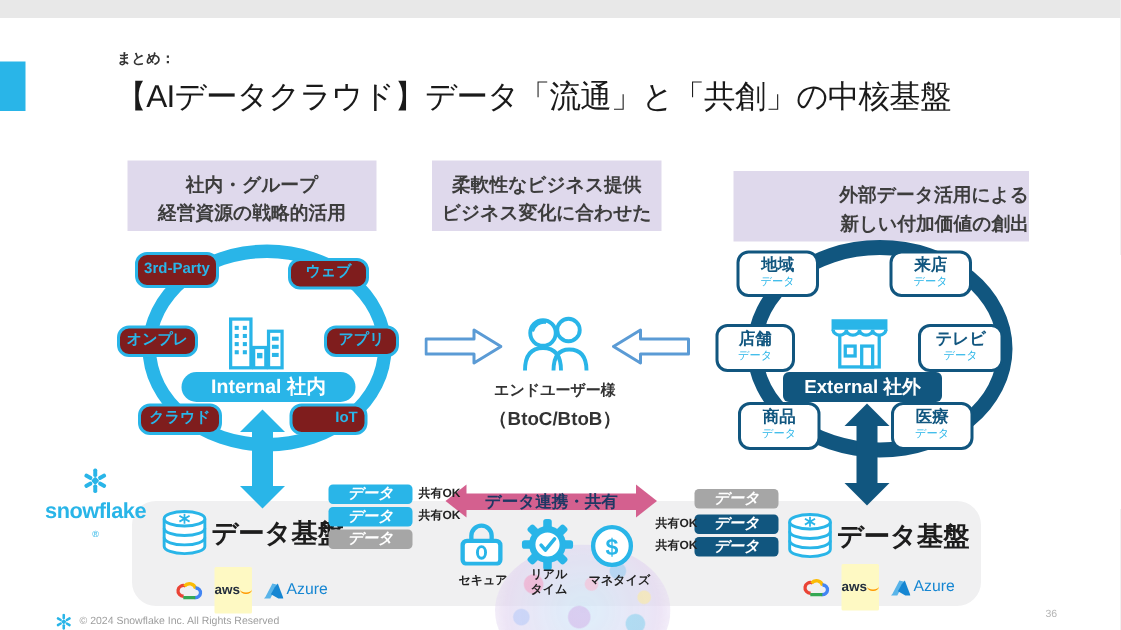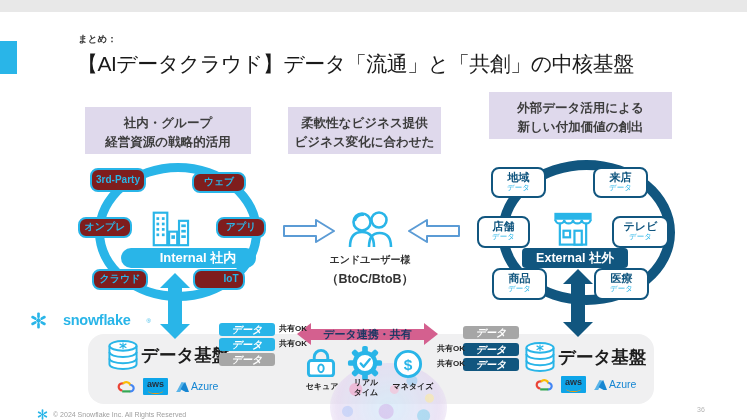--- a/index.html
+++ b/index.html
@@ -20,21 +20,21 @@
   .circle{border-radius:50%;box-sizing:border-box;background:transparent;}
   .circle.internal{left:95px;top:151px;width:166px;height:138px;border:9px solid #29B5E8;}
   .circle.external{left:498px;top:148px;width:177px;height:145px;border:10px solid #11567F;}
   
   .lnode{background:#7f1d1d;border:2px solid #29B5E8;border-radius:8px;color:#29B5E8;
     font-size:10px;font-weight:bold;display:flex;align-items:center;justify-content:center;
     text-align:center;box-sizing:border-box;z-index:4;line-height:1.05;}
   .lnode .wrap{width:50px;word-break:break-all;}
   .int-badge{left:121px;top:236px;width:116px;height:20px;background:#29B5E8;color:#fff;
     border-radius:10px;font-size:13px;font-weight:bold;display:flex;align-items:center;
-    justify-content:center;z-index:4;padding-left:19px;}
+    justify-content:center;z-index:4;}
   
   .rnode{background:#fff;border:2px solid #11567F;border-radius:8px;text-align:center;
     box-sizing:border-box;z-index:4;padding-top:2px;}
   .rnode .main{display:block;color:#11567F;font-size:11px;font-weight:bold;line-height:1.1;}
   .rnode .sub{display:block;color:#29B5E8;font-size:7.5px;line-height:1.2;}
   .ext-badge{left:522px;top:236px;width:106px;height:20px;background:#11567F;color:#fff;
     border-radius:4px;font-size:12.5px;font-weight:bold;display:flex;align-items:center;
     justify-content:center;z-index:4;}
   
   .varrow{width:30px;z-index:3;}
@@ -66,26 +66,26 @@
   .parrow{left:297px;top:311px;width:141px;height:22px;z-index:4;}
   .parrow .ph-shaft{position:absolute;left:13px;right:13px;top:6px;height:11px;background:#D4608F;}
   .parrow .ph-left{position:absolute;left:0;top:0;width:0;height:0;
     border-top:11px solid transparent;border-bottom:11px solid transparent;border-right:14px solid #D4608F;}
   .parrow .ph-right{position:absolute;right:0;top:0;width:0;height:0;
     border-top:11px solid transparent;border-bottom:11px solid transparent;border-left:14px solid #D4608F;}
   .parrow .ph-label{position:absolute;left:0;top:0;width:100%;height:100%;display:flex;
     align-items:center;justify-content:center;font-size:11px;font-weight:bold;color:#1F3864;}
   .feat-label{font-size:8px;font-weight:bold;color:#222;text-align:center;z-index:5;line-height:1.25;}
   
-  .brand{left:30px;top:300px;display:flex;align-items:center;gap:16px;z-index:4;}
+  .brand{left:30px;top:300px;display:flex;align-items:center;gap:5px;z-index:4;flex-direction:column;}
   .brand .txt{color:#29B5E8;font-size:14.5px;font-weight:bold;letter-spacing:-0.3px;line-height:1;}
   .brand sup{color:#29B5E8;font-size:6px;}
   
   .providers{display:flex;align-items:center;gap:8px;z-index:4;}
-  .aws-box{background:#0ea5e9;width:25px;height:17px;display:flex;flex-direction:column;
+  .aws-box{background:#fef9c3;width:25px;height:31px;display:flex;flex-direction:row;
     align-items:center;justify-content:center;border-radius:1px;}
   .aws-text{font-size:9px;font-weight:bold;color:#252F3E;line-height:1;}
   .aws-smile{width:15px;height:5px;border-bottom:1.8px solid #FF9900;border-radius:50%;margin-top:-1px;}
   .azure-wrap{display:flex;align-items:center;gap:2px;}
   .azure-text{font-size:10.5px;color:#1686D2;line-height:1;}
   
   .watermark{left:330px;top:351px;width:117px;height:88px;border-radius:50%;z-index:2;opacity:0.75;
     background:
       radial-gradient(circle at 22% 30%, rgba(241,148,192,0.7) 0 6px, transparent 7px),
       radial-gradient(circle at 70% 20%, rgba(148,200,241,0.8) 0 5px, transparent 6px),
@@ -113,21 +113,21 @@
   <div class="abs title">【AIデータクラウド】データ「流通」と「共創」の中核基盤</div>
 
   <div class="abs pbox" style="left:85px;top:95px;width:166px;">
     <div>社内・グループ</div>
     <div>経営資源の戦略的活用</div>
   </div>
   <div class="abs pbox" style="left:288px;top:95px;width:153px;">
     <div>柔軟性なビジネス提供</div>
     <div>ビジネス変化に合わせた</div>
   </div>
-  <div class="abs pbox" style="left:489px;top:80px;width:183px;">
+  <div class="abs pbox" style="left:489px;top:102px;width:197px;text-align:right;">
     <div>外部データ活用による</div>
     <div>新しい付加価値の創出</div>
   </div>
 
   <div class="abs circle internal"></div>
   <svg class="abs" style="left:150px;top:198px;z-index:4;" width="40" height="37" viewBox="0 0 44 41">
     <g stroke="#29B5E8" stroke-width="2.4" fill="#fff">
       <rect x="4" y="3" width="15" height="36"></rect>
       <rect x="21" y="24" width="9" height="15"></rect>
       <rect x="32" y="12" width="10" height="27"></rect>

